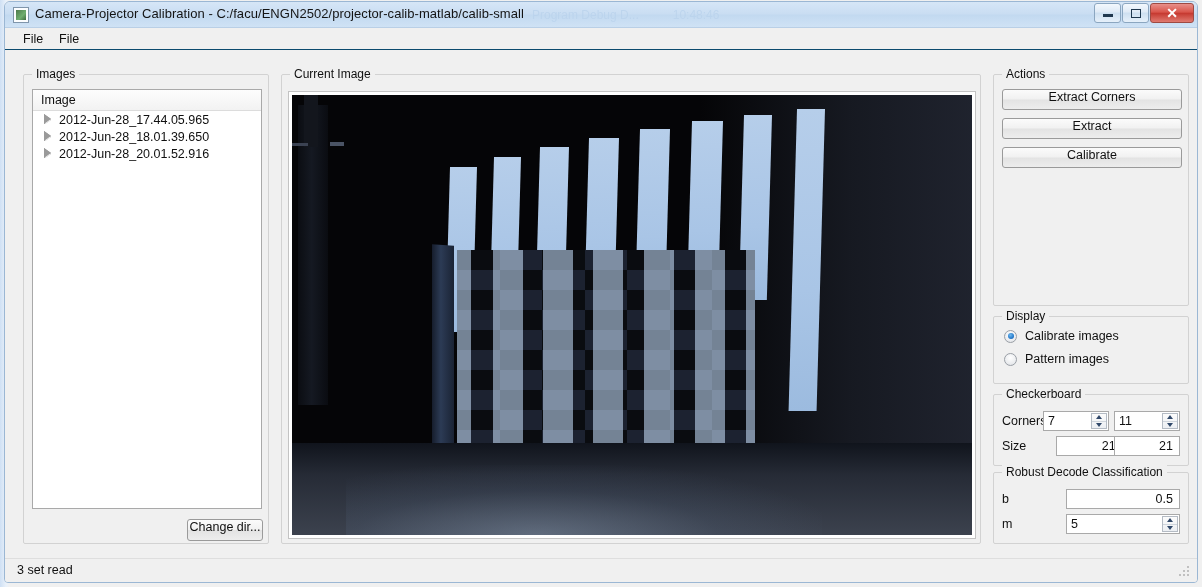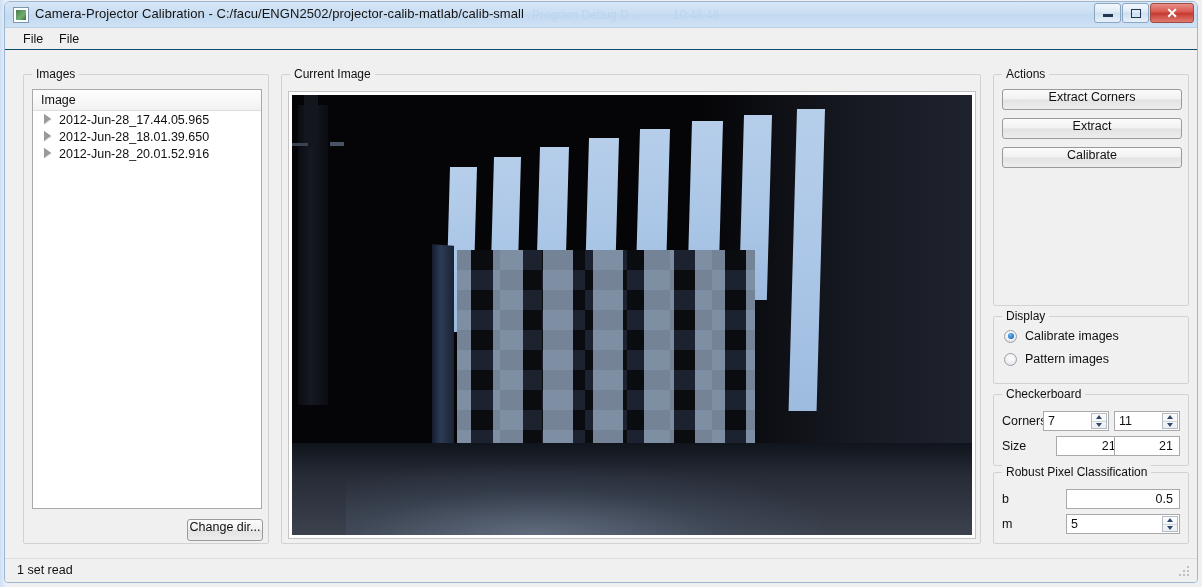--- a/index.html
+++ b/index.html
@@ -595,41 +595,41 @@
       <div class="field-label" style="left:8px;top:44px;">Size</div>
       <div class="tbox right" style="left:62px;top:41px;width:84px;">
         <span class="val">21.08</span>
       </div>
       <div class="tbox right" style="left:120px;top:41px;width:66px;">
         <span class="val">21</span>
       </div>
     </div>
 
     <div class="group" id="grp-robust">
-      <div class="g-title">Robust Pixel Classification</div>
+      <div class="g-title">Robust Decode Classification</div>
       <div class="field-label" style="left:8px;top:19px;">b</div>
       <div class="tbox right" style="left:72px;top:16px;width:114px;">
         <span class="val">0.5</span>
       </div>
       <div class="field-label" style="left:8px;top:44px;">m</div>
       <div class="tbox" style="left:72px;top:41px;width:114px;">
         <span class="val">5</span>
         <span class="spin">
           <span class="half">
               <span class="up"></span>
             </span>
             <span class="half">
               <span class="dn"></span>
             </span>
         </span>
       </div>
     </div>
 
     <div class="statusbar">
-      <div class="status-text">1 set read</div>
+      <div class="status-text">3 set read</div>
       <div class="grip">
         <i style="left:8px;top:0px"></i>
           <i style="left:4px;top:4px"></i>
           <i style="left:8px;top:4px"></i>
         <i style="left:0px;top:8px"></i>
           <i style="left:4px;top:8px"></i>
           <i style="left:8px;top:8px"></i>
       </div>
     </div>
 

